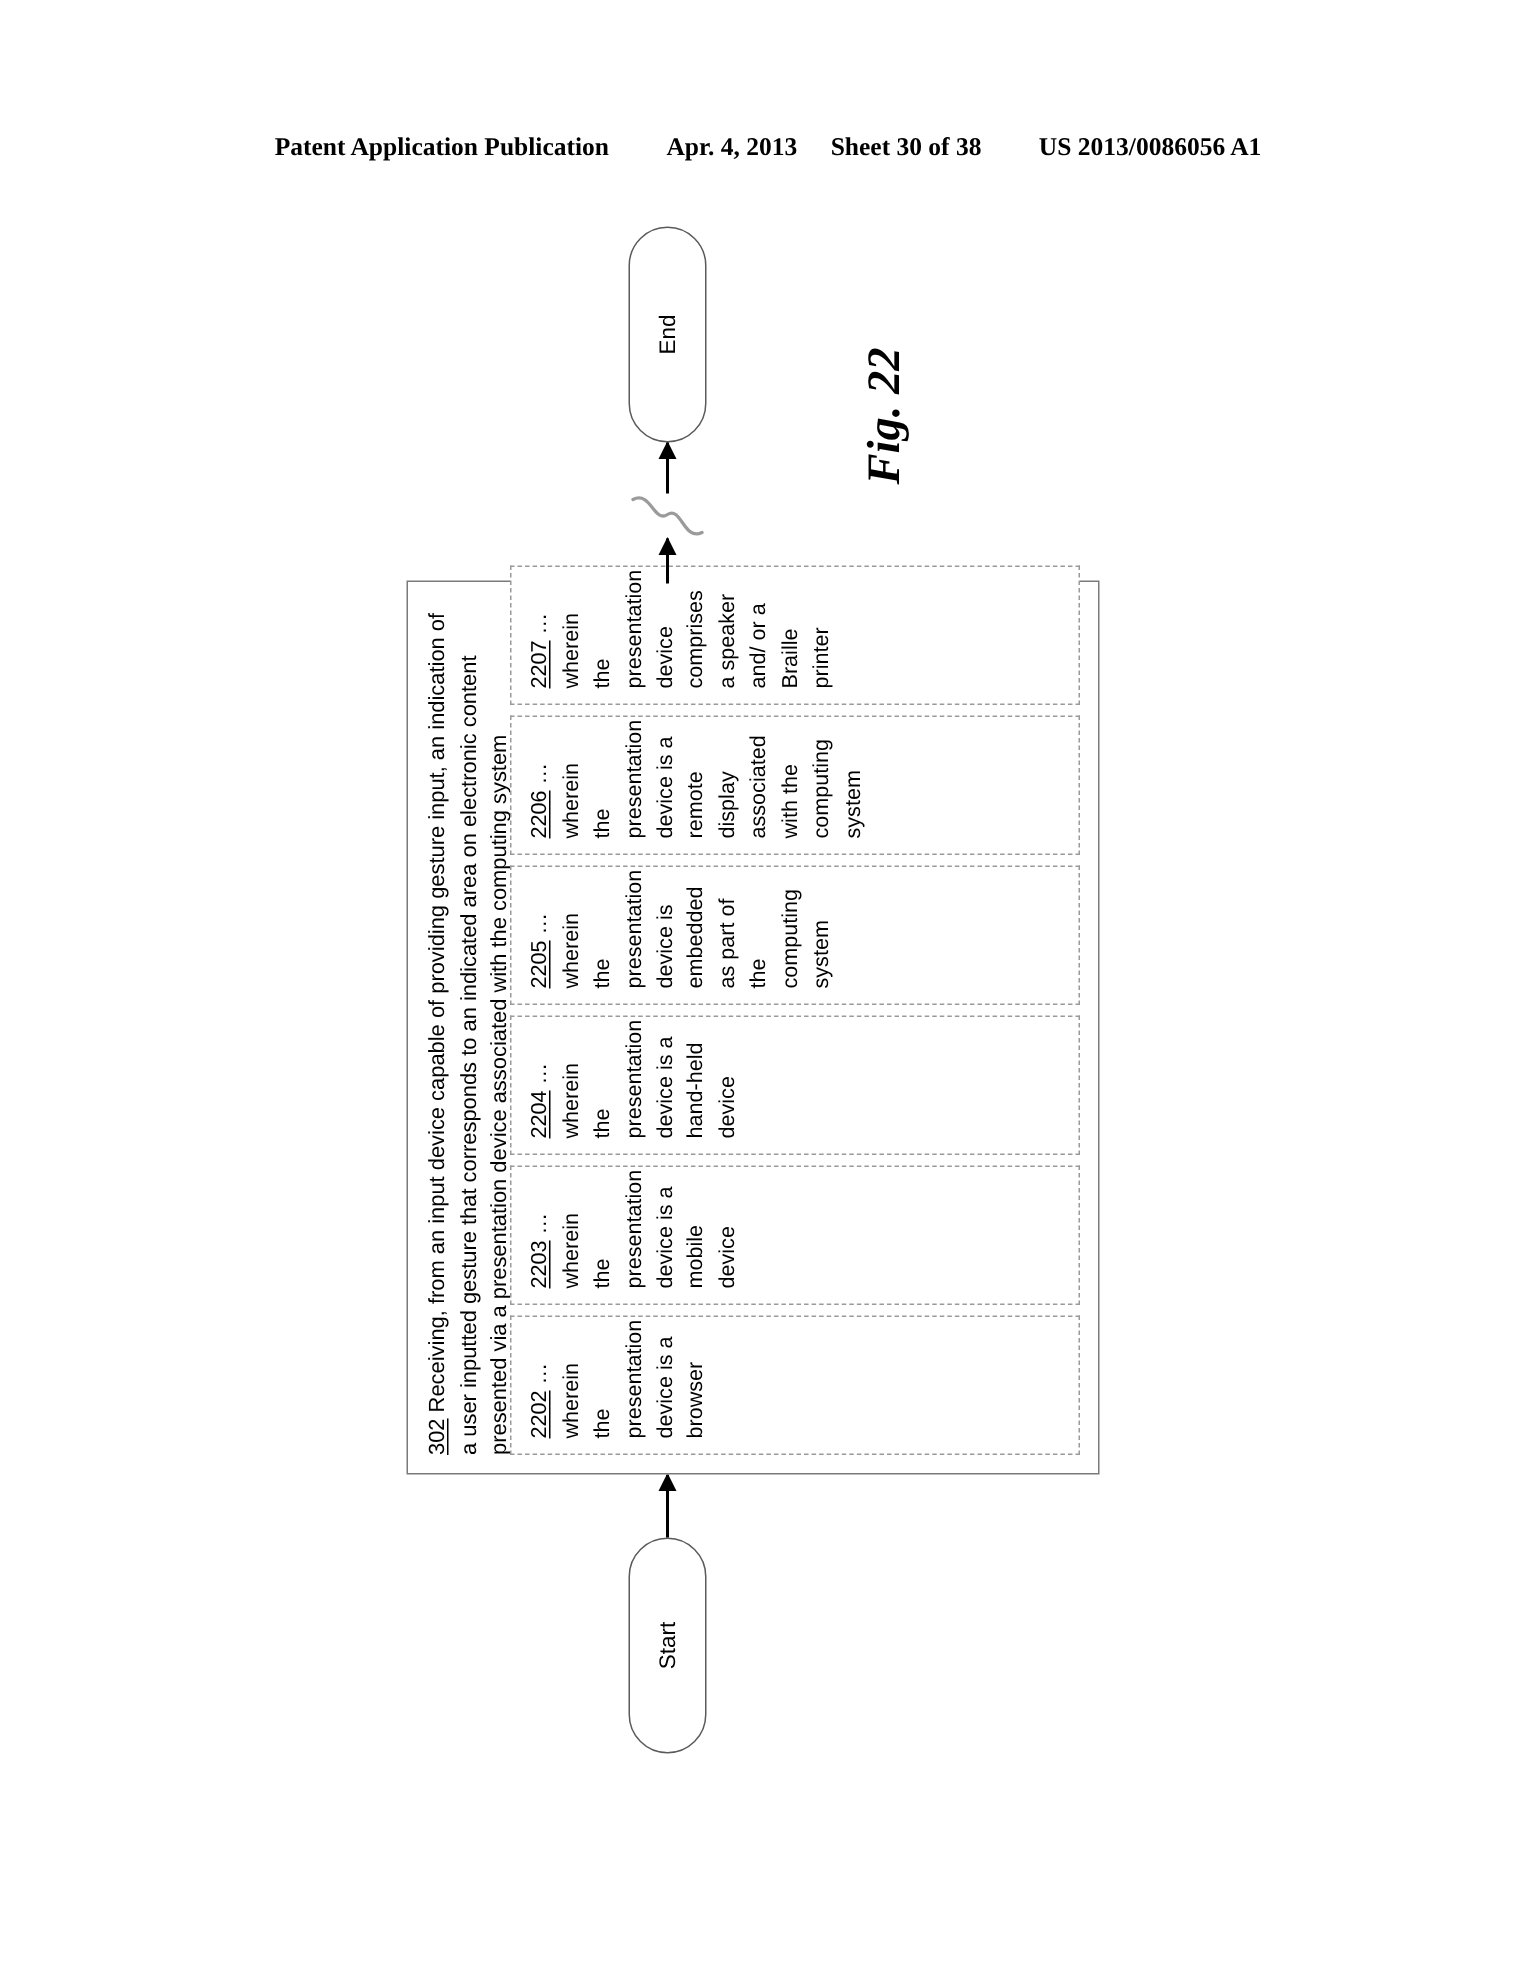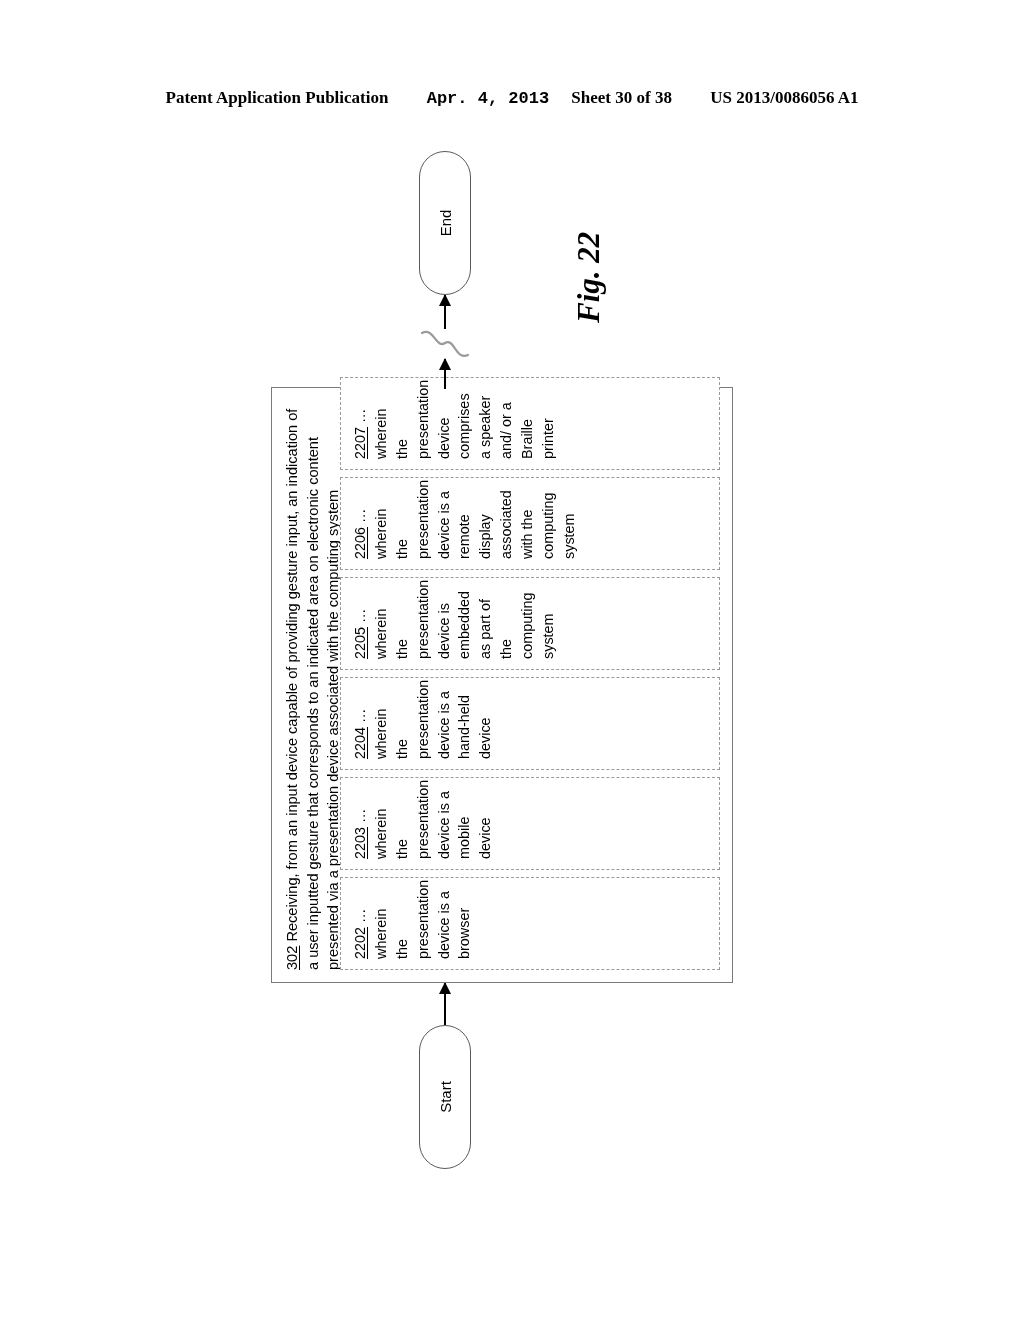--- a/index.html
+++ b/index.html
@@ -24,21 +24,21 @@
     left: 0;
     width: 1024px;
     text-align: center;
     font-family: "Liberation Serif", serif;
     font-weight: bold;
     font-size: 17px;
     white-space: nowrap;
     letter-spacing: 0px;
   }
   .page-header .hdr-pub { }
-  .page-header .hdr-date { margin-left: 34px; font-family: Liberation Mono, monospace; }
+  .page-header .hdr-date { margin-left: 34px; }
   .page-header .hdr-sheet { margin-left: 18px; }
   .page-header .hdr-num { margin-left: 34px; }
 
   
   .rot-stage {
     position: absolute;
     left: 0;
     top: 0;
     width: 1024px;
     height: 1320px;

